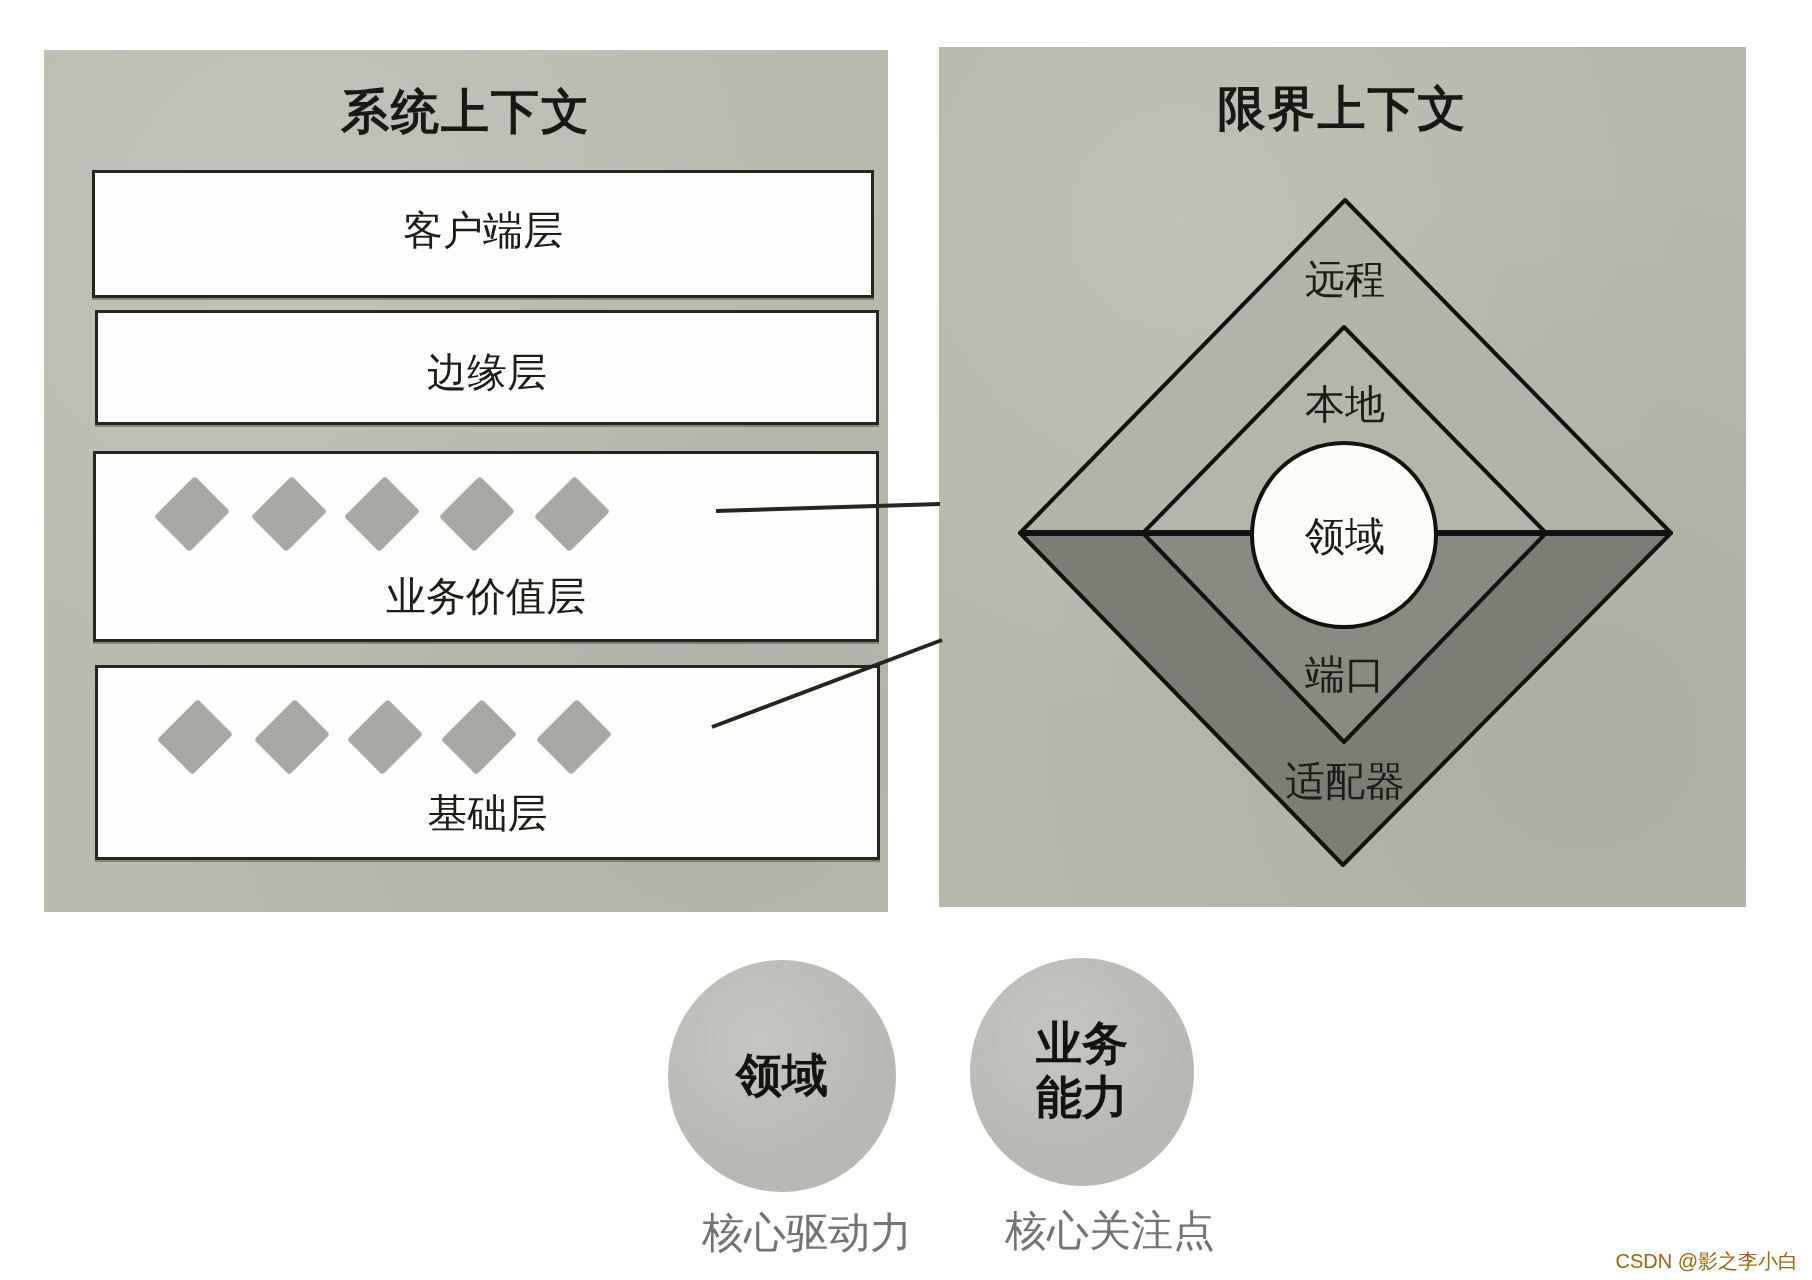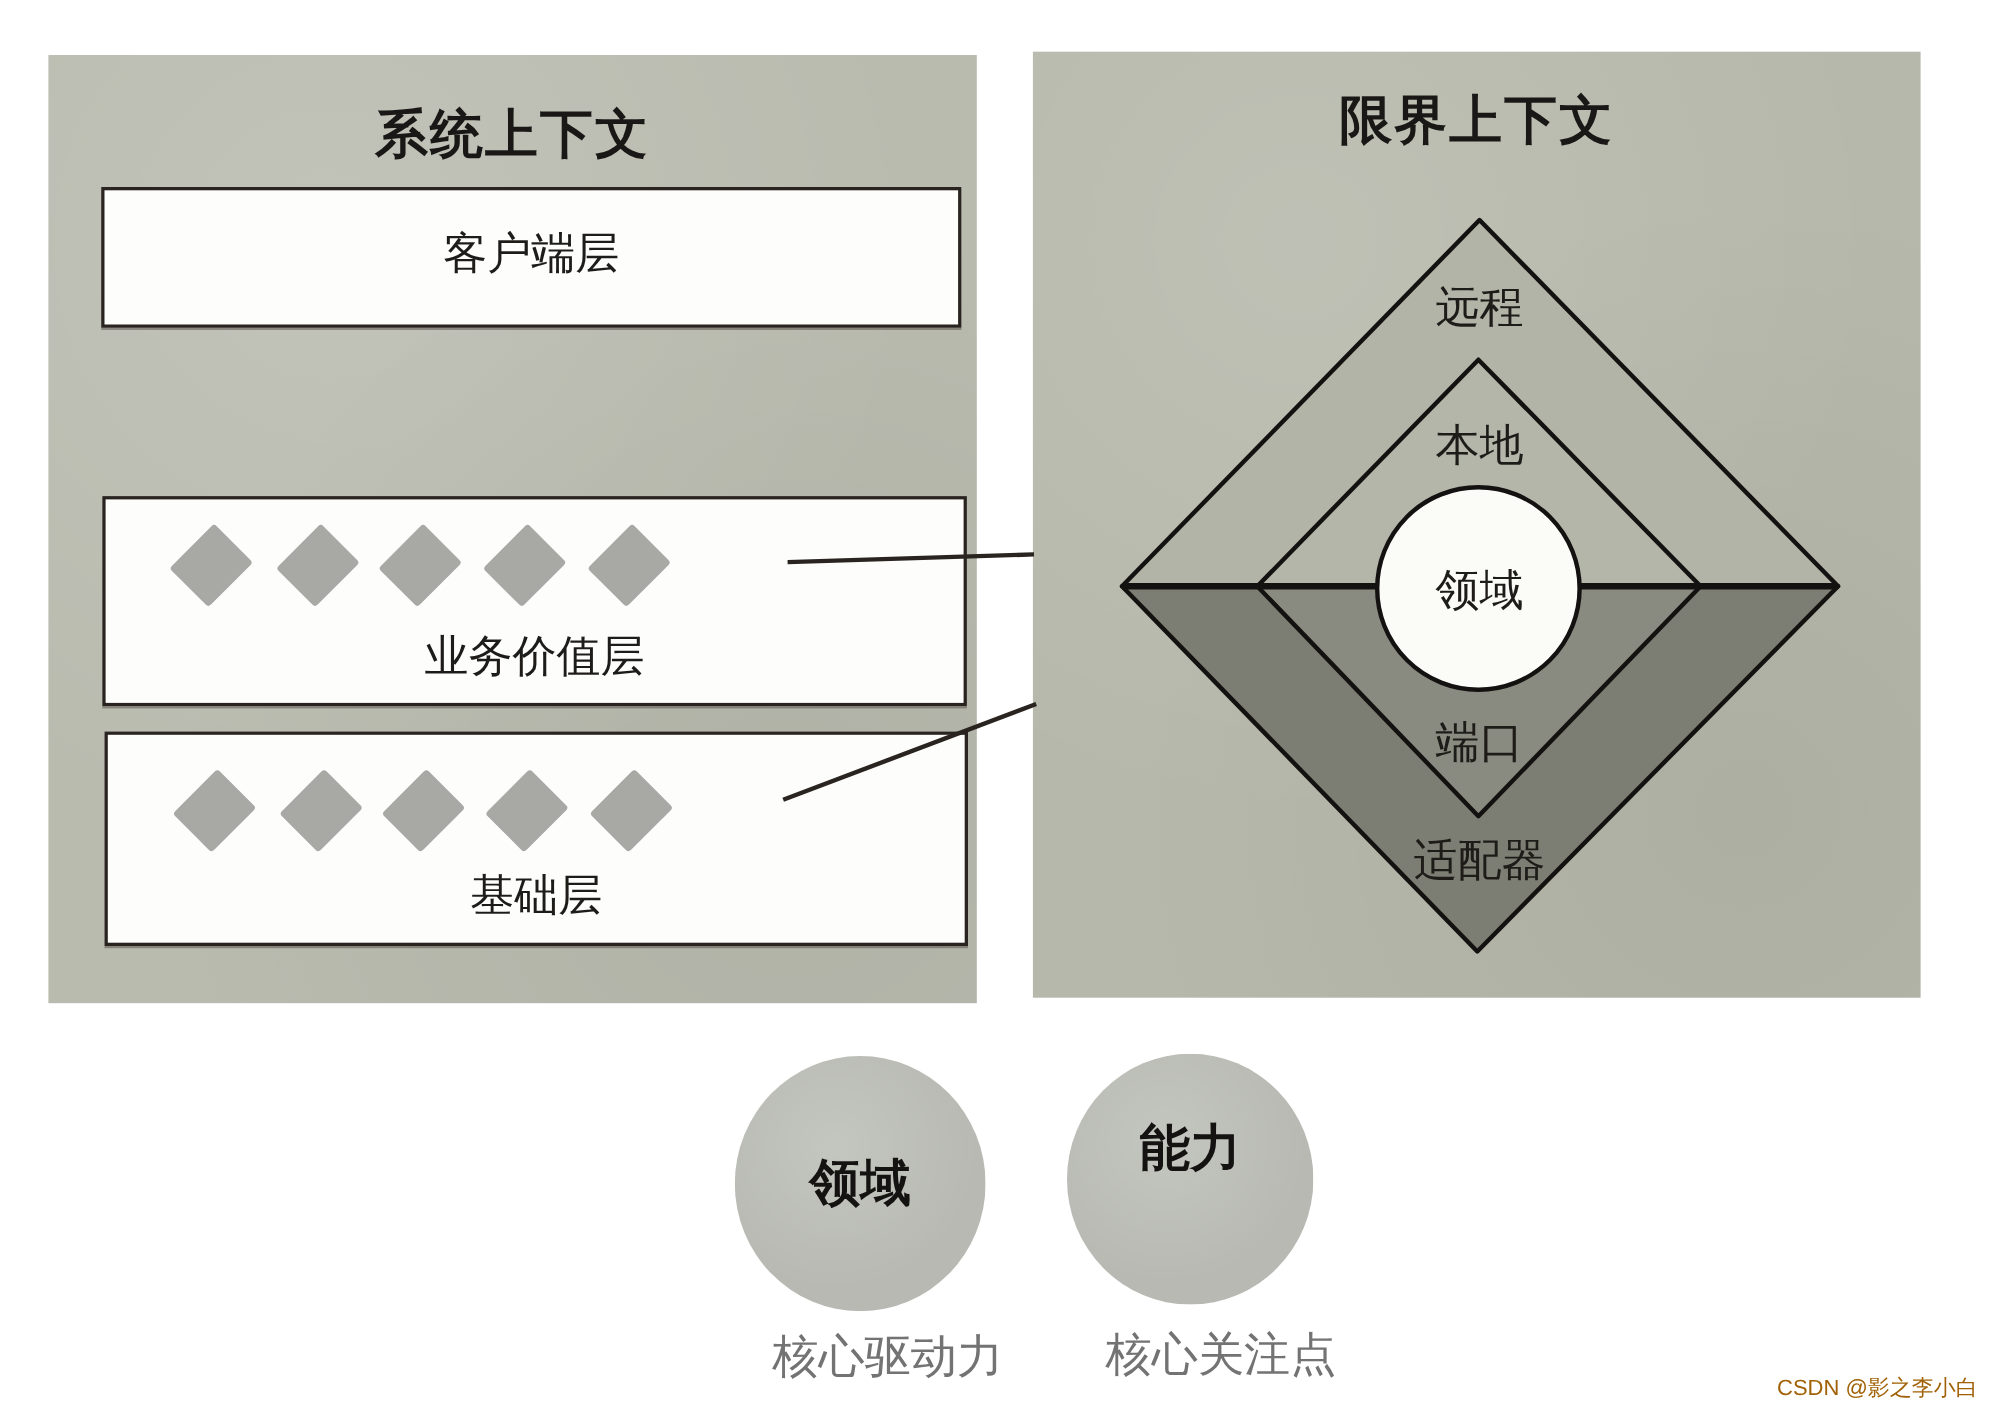--- a/index.html
+++ b/index.html
@@ -5,21 +5,21 @@
     html, body { margin: 0; padding: 0; background: #ffffff; }
     body { width: 1812px; height: 1280px; position: relative; overflow: hidden;
            font-family: "DejaVu Sans", "Liberation Sans", sans-serif; color: #1e1c19; }
     .panel { position: absolute; background: #b9bbaf;
              background-image: radial-gradient(circle at 30% 20%, rgba(255,255,255,0.12), rgba(0,0,0,0) 60%),
                                radial-gradient(circle at 80% 80%, rgba(0,0,0,0.05), rgba(0,0,0,0) 60%); }
     #panel-left  { left: 44px;  top: 50px; width: 844px; height: 862px; }
     #panel-right { left: 939px; top: 47px; width: 807px; height: 860px; background-color: #b6b8ab; }
     .panel-title { position: absolute; left: 0; right: 0; text-align: center;
                    font-weight: bold; font-size: 48px; letter-spacing: 2px; color: #1a1816; }
-    #panel-left .panel-title  { top: 40px; }
+    #panel-left .panel-title  { top: 30px; }
     #panel-right .panel-title { top: 30px; }
     .layer { position: absolute; background: #fdfdfb; border: 3px solid #2a2420;
              box-sizing: border-box; box-shadow: 0 2px 0 rgba(40,30,25,0.35); }
     .layer-label { position: absolute; left: 0; right: 0; text-align: center;
                    font-size: 40px; color: #1e1c19; }
     #layer-client  { left: 48px; top: 120px; width: 782px; height: 128px; }
     #layer-client .layer-label { top: 30px; }
     #layer-edge    { left: 51px; top: 260px; width: 784px; height: 115px; }
     #layer-edge .layer-label { top: 32px; }
     #layer-value   { left: 49px; top: 401px; width: 786px; height: 191px; }
@@ -47,20 +47,23 @@
 </head>
 <body>
 
 <div id="panel-left" class="panel">
   <div class="panel-title">系统上下文</div>
 
   <div id="layer-client" class="layer">
     <div class="layer-label">客户端层</div>
   </div>
 
+  <div id="layer-edge" class="layer">
+    <div class="layer-label">边缘层</div>
+  </div>
 
   <div id="layer-value" class="layer">
     <div class="gem" style="left:71px; top:35px;"></div>
     <div class="gem" style="left:168px; top:35px;"></div>
     <div class="gem" style="left:261px; top:35px;"></div>
     <div class="gem" style="left:356px; top:35px;"></div>
     <div class="gem" style="left:451px; top:35px;"></div>
     <div class="layer-label">业务价值层</div>
   </div>
 
@@ -102,18 +105,19 @@
 
 <div id="bubble-domain" class="bubble">
   <div class="bubble-text">
     <div>领域</div>
   </div>
 </div>
 <div id="caption-domain" class="bubble-caption">核心驱动力</div>
 
 <div id="bubble-business" class="bubble">
   <div class="bubble-text">
+    <div>业务</div>
     <div>能力</div>
   </div>
 </div>
 <div id="caption-business" class="bubble-caption">核心关注点</div>
 
 <div id="watermark">CSDN @影之李小白</div>
 
 </body></html>

